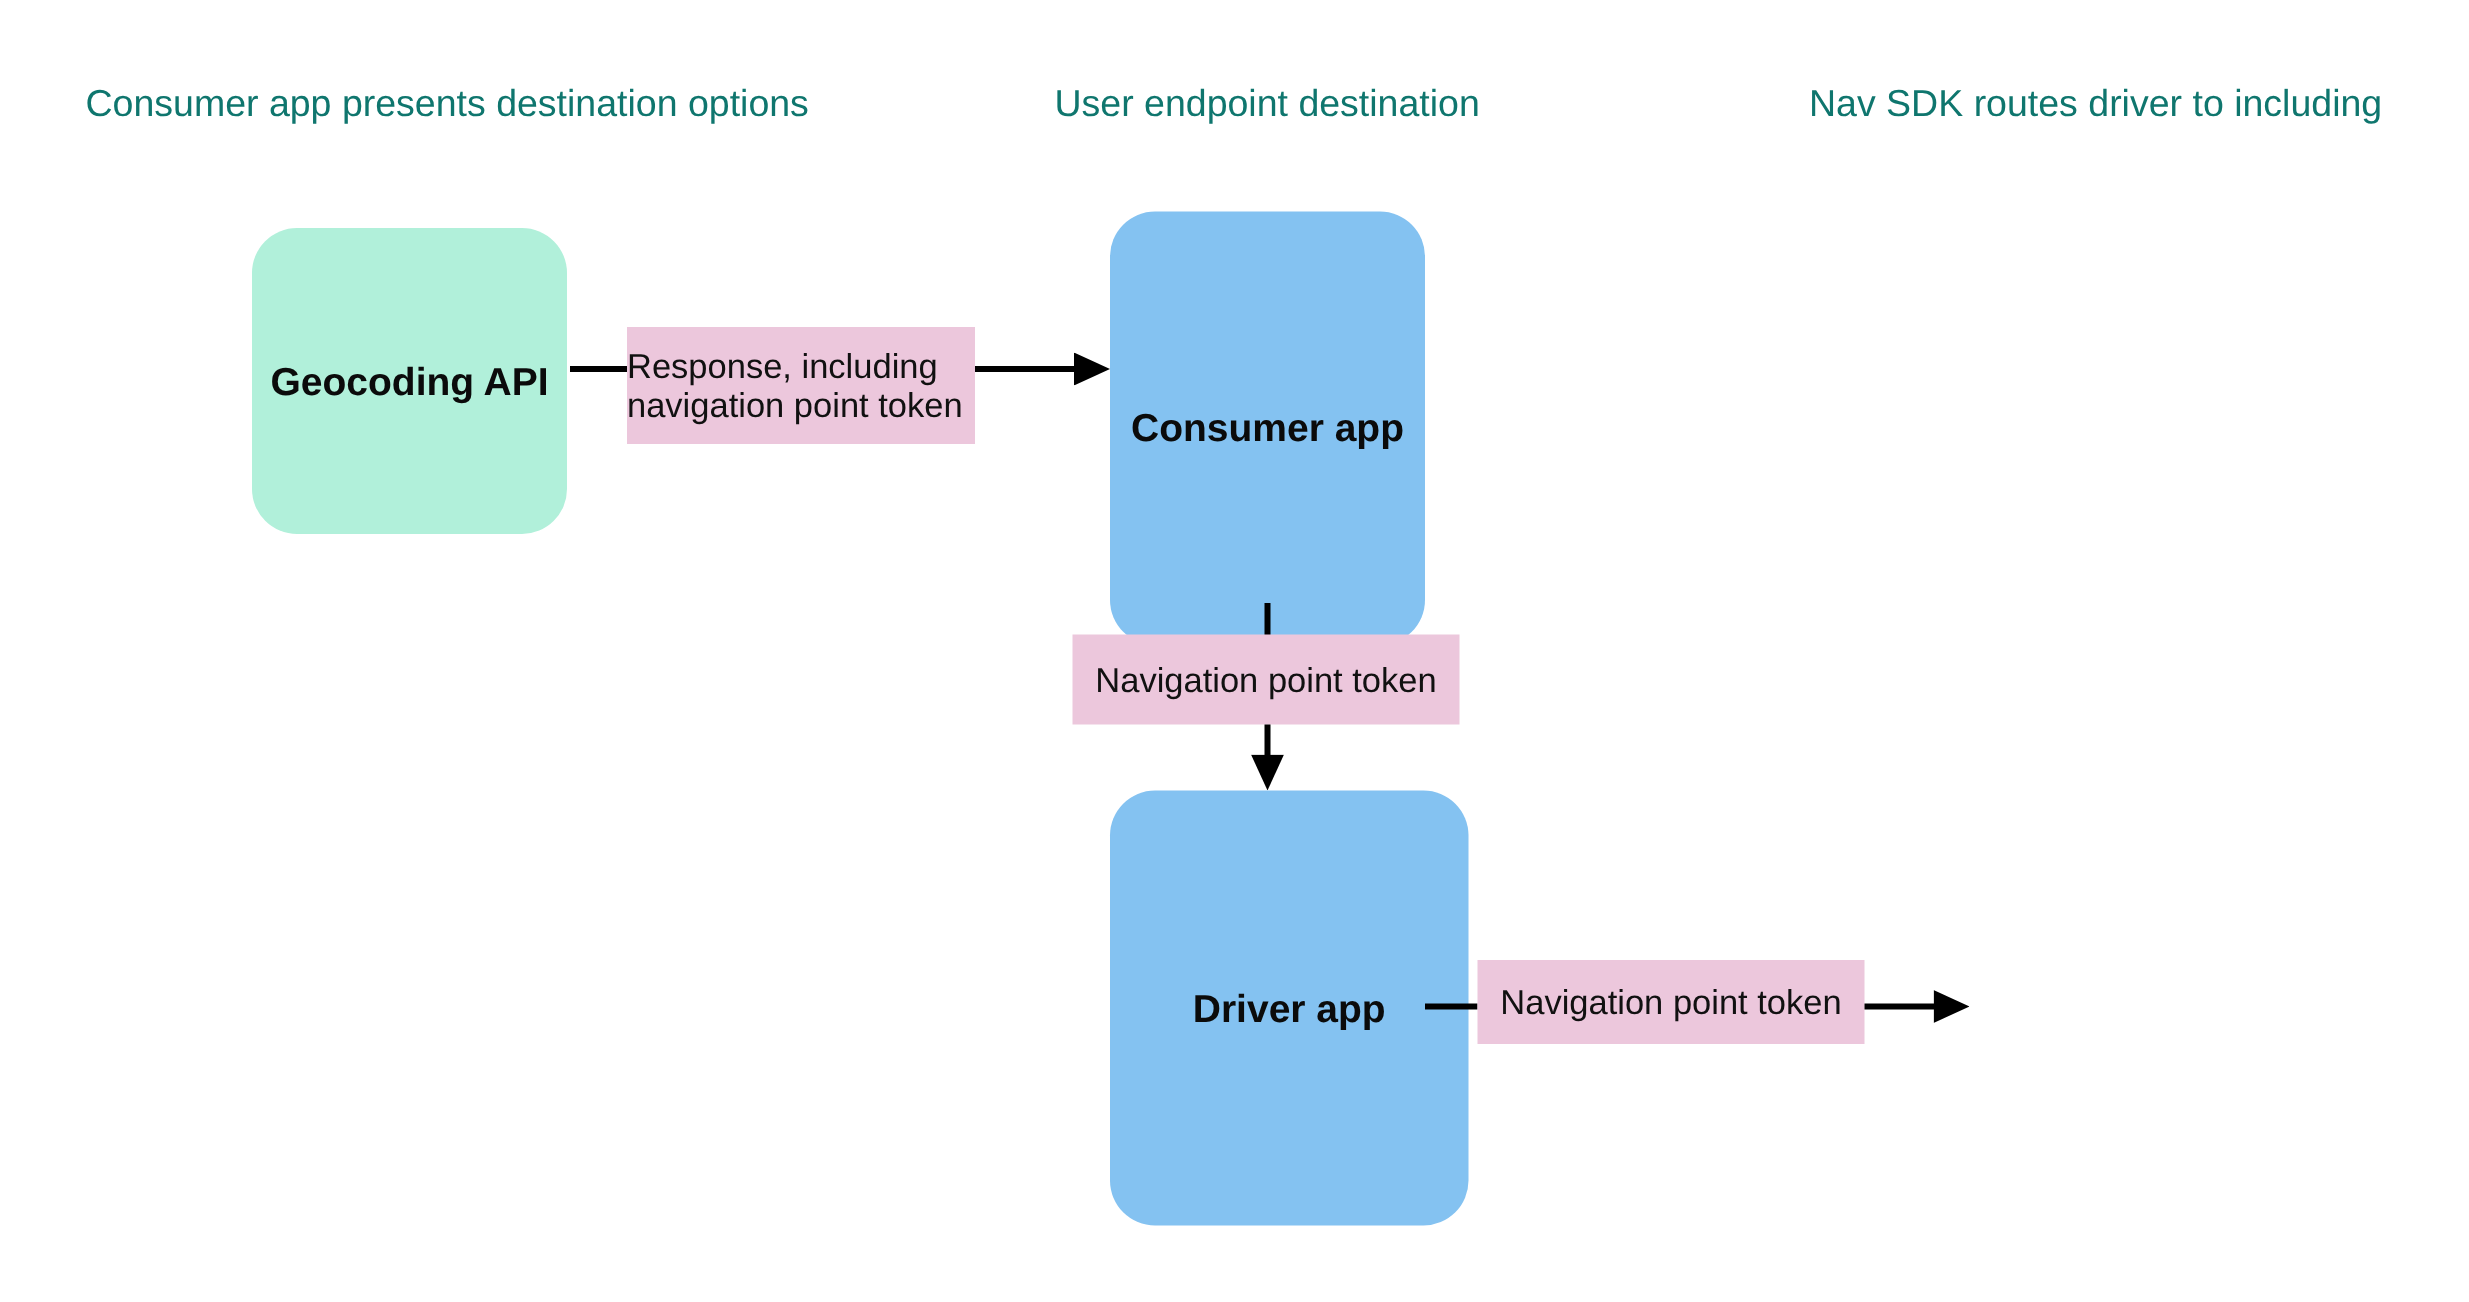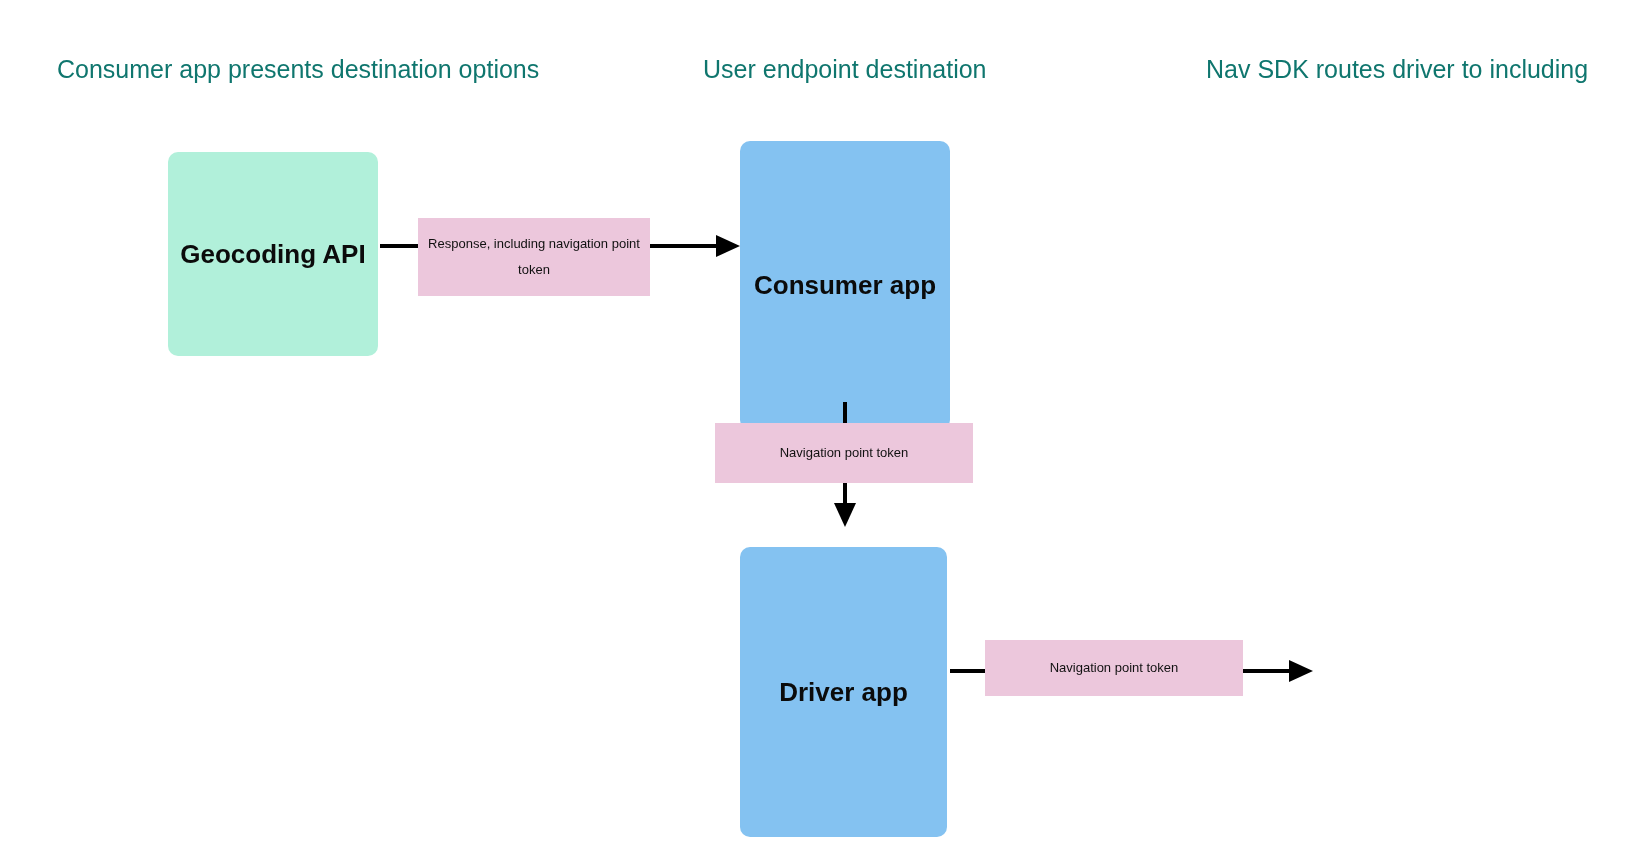--- a/index.html
+++ b/index.html
@@ -18,59 +18,59 @@
   .stage-header {
     position: absolute;
     top: 55px;
     font-size: 25px;
     line-height: 28px;
     color: #0f766e;
     white-space: nowrap;
   }
   .node {
     position: absolute;
-    border-radius: 10px;
+    border-radius: 30px;
     display: flex;
     align-items: center;
     justify-content: center;
     font-size: 26px;
     font-weight: 700;
     color: #0b0b0b;
     text-align: center;
   }
   .edge-label {
     position: absolute;
     display: flex;
     align-items: center;
     justify-content: center;
-    font-size: 13px;
+    font-size: 23px;
     line-height: 26px;
     color: #111111;
-    text-align: center;
+    text-align: left;
   }
   .edge-line {
     position: absolute;
   }
   .arrowhead-right {
     position: absolute;
     clip-path: polygon(0 0, 100% 50%, 0 100%);
   }
   .arrowhead-down {
     position: absolute;
     clip-path: polygon(0 0, 100% 0, 50% 100%);
   }
 
   
   #hdr-1 { left: 57px; }
   #hdr-2 { left: 703px; }
   #hdr-3 { left: 1206px; }
 
   #node-geocoding { left: 168px; top: 152px; width: 210px; height: 204px; }
   #node-consumer  { left: 740px; top: 113px; width: 210px; height: 289px; }
-  #node-driver    { left: 740px; top: 527px; width: 207px; height: 290px; margin-top: 20px; }
+  #node-driver    { left: 740px; top: 527px; width: 239px; height: 290px; }
   #node-navsdk    { left: 1313px; top: 565px; width: 210px; height: 207px; }
 
   #label-response { left: 418px; top: 218px; width: 232px; height: 78px; }
   #label-token-1  { left: 715px; top: 423px; width: 258px; height: 60px; }
   #label-token-2  { left: 985px; top: 640px; width: 258px; height: 56px; }
 
   #edge1-a { left: 380px;  top: 244px; width: 38px; height: 4px; }
   #edge1-b { left: 650px;  top: 244px; width: 68px; height: 4px; }
   #edge1-head { left: 716px; top: 235px; width: 24px; height: 22px; }
 

